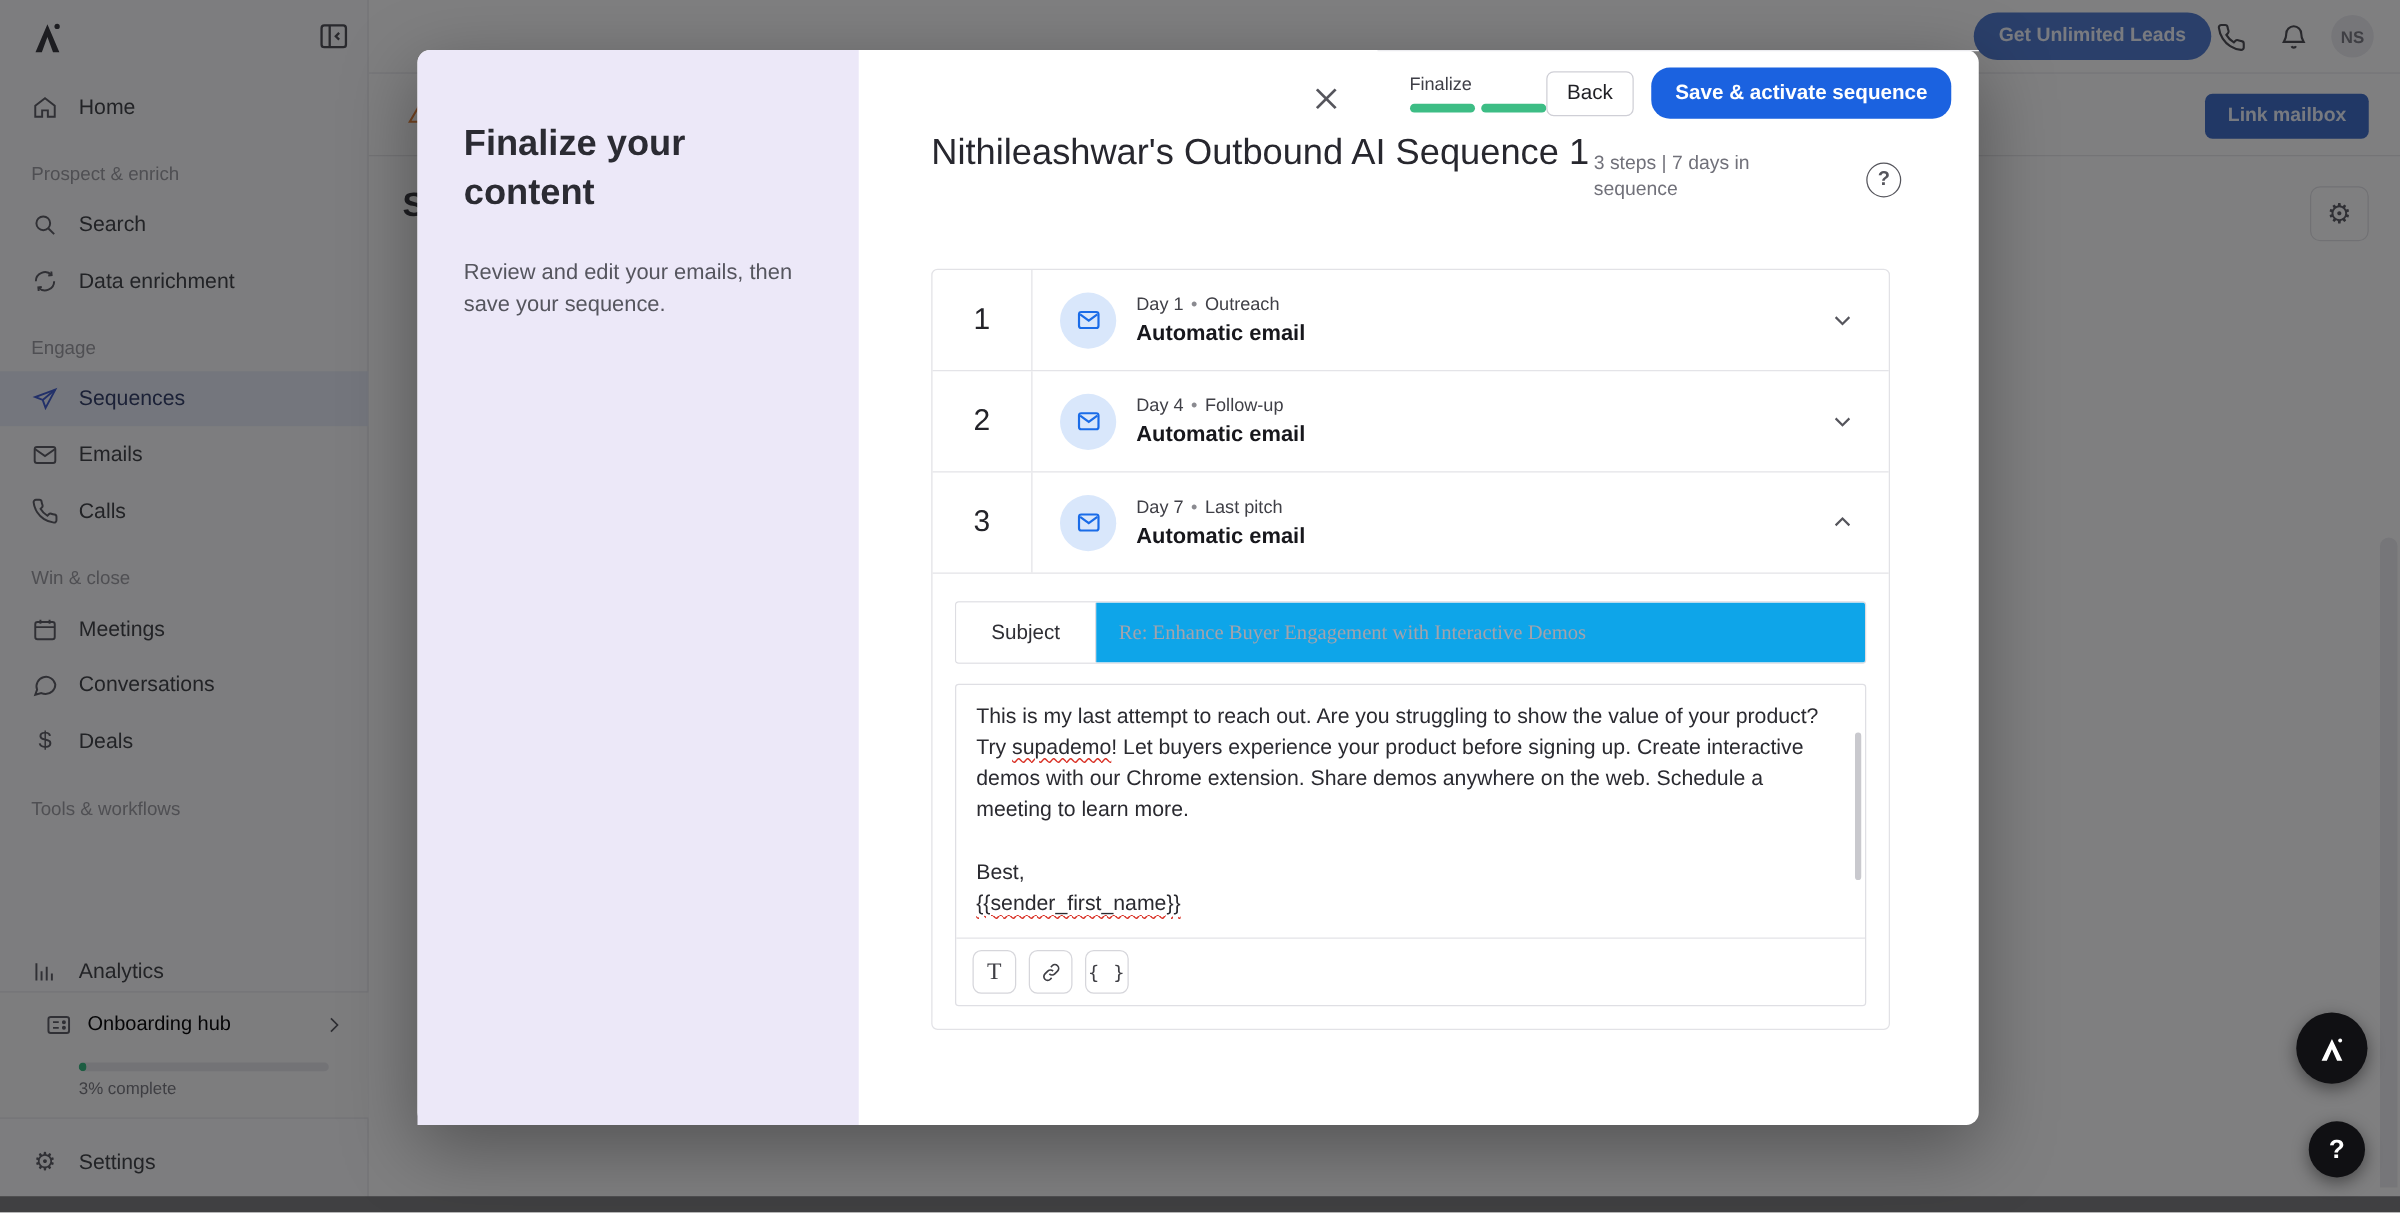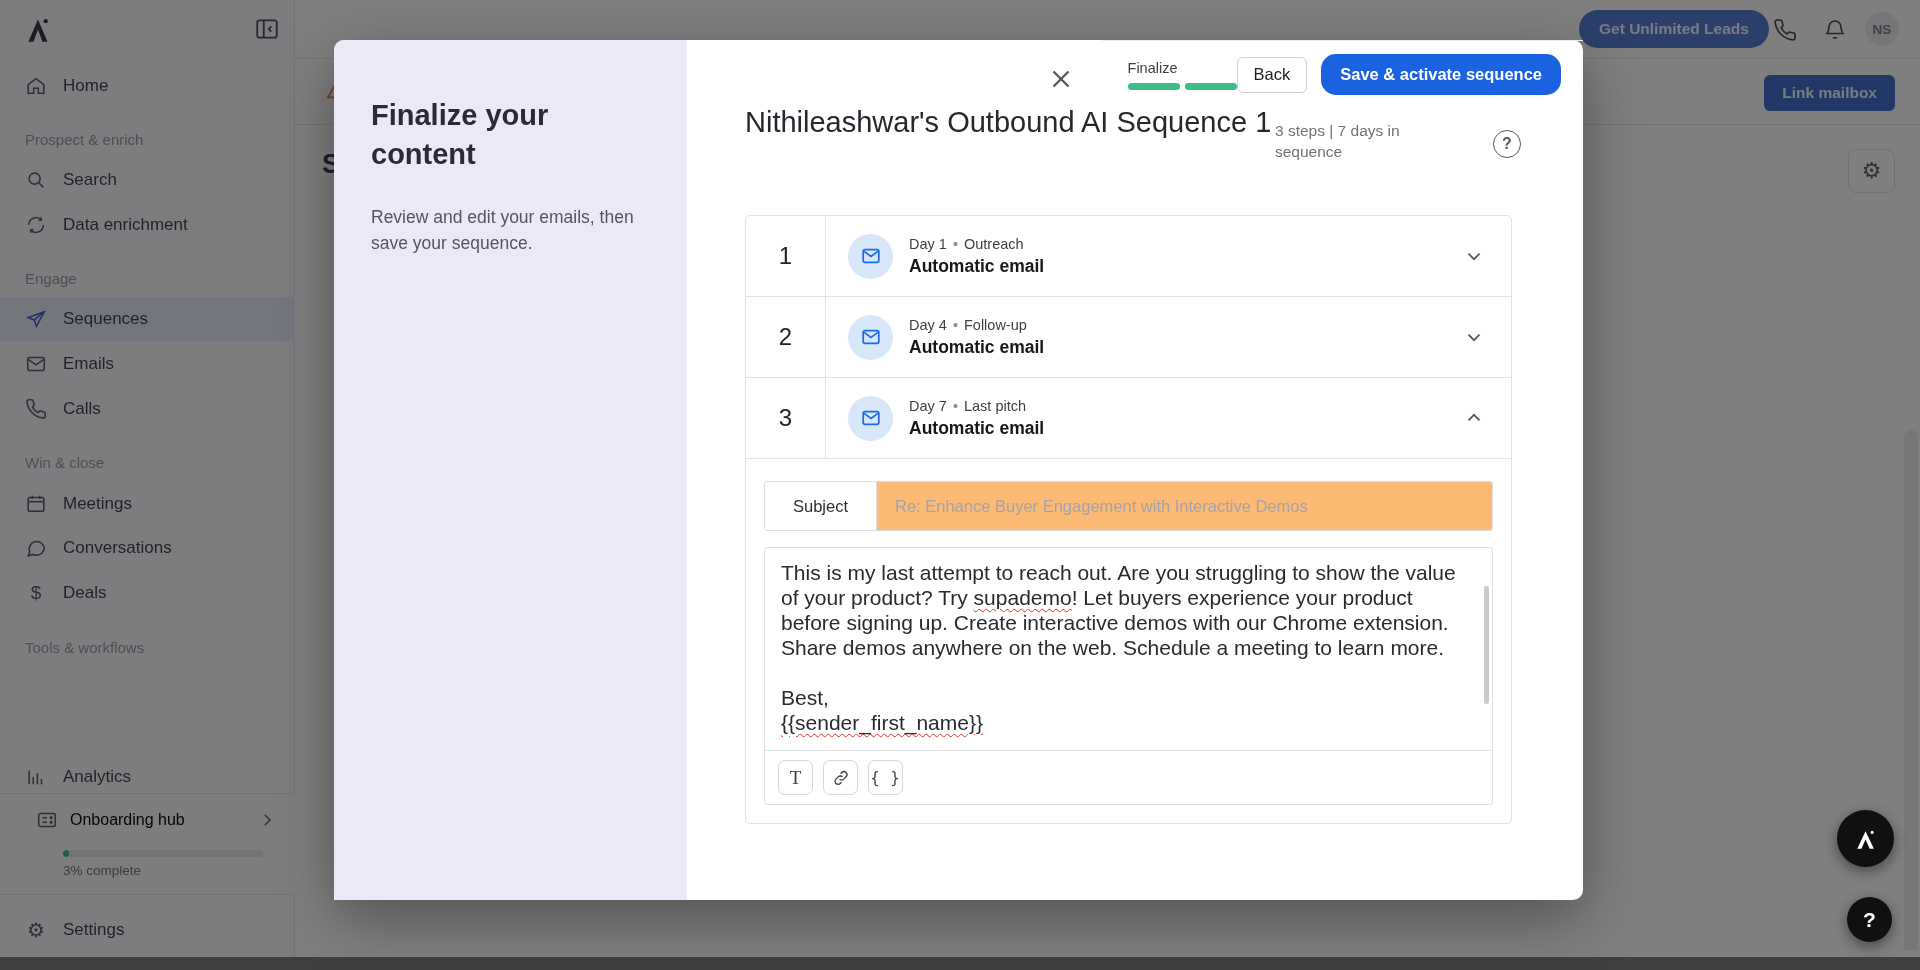--- a/index.html
+++ b/index.html
@@ -117,26 +117,26 @@
   .step-sep { color:#8a8a90; margin:0 6px; }
   .step-type { font-size:17.5px; font-weight:600; color:#17171c; margin-top:4px; }
   .step-chevron { margin-left:auto; margin-right:26px; width:22px; height:22px; color:#55555c; }
 
   .expanded { padding:22px 18px 18px 18px; }
   .subject-row { height:50px; border:1px solid #dddde2; border-radius:3px; display:flex;
     overflow:hidden; }
   .subject-label { width:112px; background:#fff; border-right:1px solid #dddde2;
     display:flex; align-items:center; justify-content:center; font-size:16.5px;
     color:#2f2f35; flex:none; }
-  .subject-input { flex:1; background:#fdba74; border:none; outline:none; padding:0 18px;
-    font-size:16.5px; font-family:Liberation Sans, sans-serif; color:#3c3c42; }
+  .subject-input { flex:1; background:#0ea5e9; border:none; outline:none; padding:0 18px;
+    font-size:16.5px; font-family:Liberation Serif, serif; color:#3c3c42; }
   .subject-input::placeholder { color:#a3a3ac; }
 
   .body-editor { margin-top:16px; border:1px solid #dfdfe4; border-radius:3px; }
-  .body-text { position:relative; height:202px; padding:12px 26px 0 16px; font-size:21px;
+  .body-text { position:relative; height:202px; padding:12px 26px 0 16px; font-size:17px;
     line-height:25px; color:#2a2a30; overflow:hidden; cursor:text; }
   .body-text p { margin:0; }
   .body-gap { height:25px; }
   .misspell { text-decoration:underline; text-decoration-style:wavy;
     text-decoration-color:#d93025; text-decoration-thickness:1px; text-underline-offset:3px; }
   .editor-scroll-thumb { position:absolute; right:3px; top:38px; width:5px; height:118px;
     background:#c9c9ce; border-radius:3px; }
   .editor-toolbar { border-top:1px solid #e4e4e8; padding:9px 13px; display:flex; gap:10px; }
   .tool-btn { width:35px; height:35px; border:1px solid #d6d6db; border-radius:7px;
     background:#fff; display:flex; align-items:center; justify-content:center;

